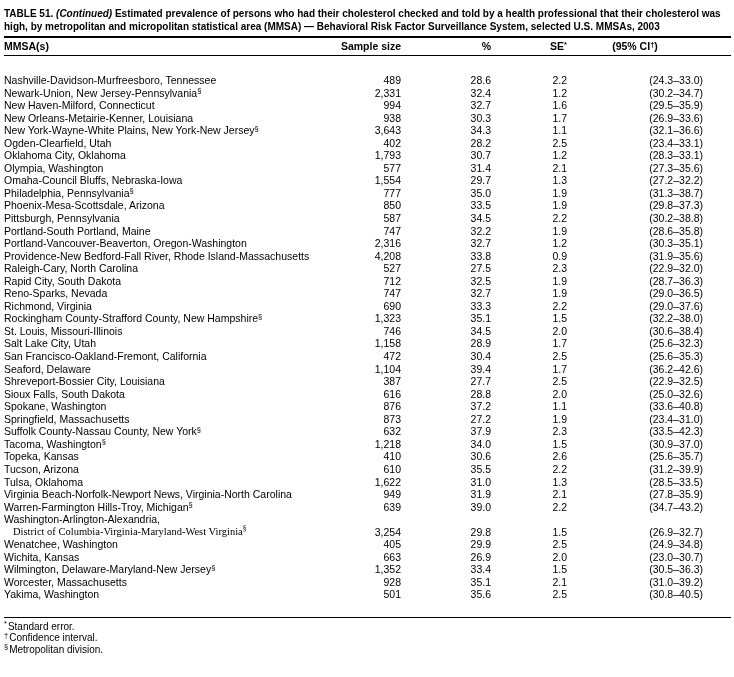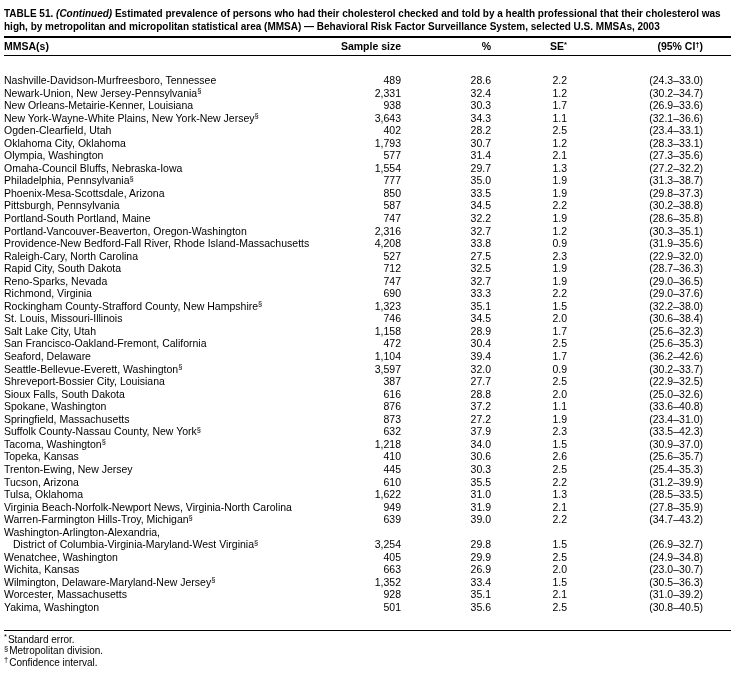--- a/index.html
+++ b/index.html
@@ -32,32 +32,32 @@
     border-bottom: 1px solid #000;
     padding: 2px 0 3px 0;
     text-align: right;
     white-space: nowrap;
     margin-left: 27px;
   }
   thead th.col-name { text-align: left; }
   .col-sample { width: 96px; text-align: right; }
   .col-pct    { width: 90px; }
   .col-se     { width: 76px; }
-  .col-ci     { width: 164px; padding-right: 28px; }
+  .col-ci     { width: 164px; padding-right: 28px; text-align: center; }
   tbody td {
     padding: 0;
     line-height: 12.55px;
     vertical-align: bottom;
     white-space: nowrap;
   }
   tbody td.num { text-align: right; }
   tbody td.col-ci { padding-right: 28px; }
   tbody tr:first-child td { padding-top: 18px; }
   tbody tr:last-child td { padding-bottom: 16px; }
-  .indent { padding-left: 9px; }
+  .indent { padding-left: 9px; font-family: Liberation Serif, serif; }
 
   sup {
     font-size: 7.5px;
     line-height: 0;
     vertical-align: baseline;
     position: relative;
     top: -3.5px;
   }
 
   .footnotes {
@@ -95,20 +95,27 @@
         <td class="num col-ci">(24.3–33.0)</td>
       </tr>
       <tr>
         <td class="col-name">Newark-Union, New Jersey-Pennsylvania<sup>§</sup></td>
         <td class="num col-sample">2,331</td>
         <td class="num col-pct">32.4</td>
         <td class="num col-se">1.2</td>
         <td class="num col-ci">(30.2–34.7)</td>
       </tr>
       <tr>
+        <td class="col-name">New Haven-Milford, Connecticut</td>
+        <td class="num col-sample">994</td>
+        <td class="num col-pct">32.7</td>
+        <td class="num col-se">1.6</td>
+        <td class="num col-ci">(29.5–35.9)</td>
+      </tr>
+      <tr>
         <td class="col-name">New Orleans-Metairie-Kenner, Louisiana</td>
         <td class="num col-sample">938</td>
         <td class="num col-pct">30.3</td>
         <td class="num col-se">1.7</td>
         <td class="num col-ci">(26.9–33.6)</td>
       </tr>
       <tr>
         <td class="col-name">New York-Wayne-White Plains, New York-New Jersey<sup>§</sup></td>
         <td class="num col-sample">3,643</td>
         <td class="num col-pct">34.3</td>
@@ -242,27 +249,20 @@
         <td class="num col-ci">(25.6–35.3)</td>
       </tr>
       <tr>
         <td class="col-name">Seaford, Delaware</td>
         <td class="num col-sample">1,104</td>
         <td class="num col-pct">39.4</td>
         <td class="num col-se">1.7</td>
         <td class="num col-ci">(36.2–42.6)</td>
       </tr>
       <tr>
-        <td class="col-name">Seattle-Bellevue-Everett, Washington<sup>§</sup></td>
-        <td class="num col-sample">3,597</td>
-        <td class="num col-pct">32.0</td>
-        <td class="num col-se">0.9</td>
-        <td class="num col-ci">(30.2–33.7)</td>
-      </tr>
-      <tr>
         <td class="col-name">Shreveport-Bossier City, Louisiana</td>
         <td class="num col-sample">387</td>
         <td class="num col-pct">27.7</td>
         <td class="num col-se">2.5</td>
         <td class="num col-ci">(22.9–32.5)</td>
       </tr>
       <tr>
         <td class="col-name">Sioux Falls, South Dakota</td>
         <td class="num col-sample">616</td>
         <td class="num col-pct">28.8</td>
@@ -296,27 +296,20 @@
         <td class="num col-pct">34.0</td>
         <td class="num col-se">1.5</td>
         <td class="num col-ci">(30.9–37.0)</td>
       </tr>
       <tr>
         <td class="col-name">Topeka, Kansas</td>
         <td class="num col-sample">410</td>
         <td class="num col-pct">30.6</td>
         <td class="num col-se">2.6</td>
         <td class="num col-ci">(25.6–35.7)</td>
-      </tr>
-      <tr>
-        <td class="col-name">Trenton-Ewing, New Jersey</td>
-        <td class="num col-sample">445</td>
-        <td class="num col-pct">30.3</td>
-        <td class="num col-se">2.5</td>
-        <td class="num col-ci">(25.4–35.3)</td>
       </tr>
       <tr>
         <td class="col-name">Tucson, Arizona</td>
         <td class="num col-sample">610</td>
         <td class="num col-pct">35.5</td>
         <td class="num col-se">2.2</td>
         <td class="num col-ci">(31.2–39.9)</td>
       </tr>
       <tr>
         <td class="col-name">Tulsa, Oklahoma</td>
@@ -382,15 +375,15 @@
         <td class="num col-sample">501</td>
         <td class="num col-pct">35.6</td>
         <td class="num col-se">2.5</td>
         <td class="num col-ci">(30.8–40.5)</td>
       </tr>
     </tbody>
 </table>
 
 <div class="footnotes">
   <div class="footnote"><sup>*</sup><span>Standard error.</span></div>
+  <div class="footnote"><sup>†</sup><span>Confidence interval.</span></div>
   <div class="footnote"><sup>§</sup><span>Metropolitan division.</span></div>
-  <div class="footnote"><sup>†</sup><span>Confidence interval.</span></div>
 </div>
 
 </body></html>

